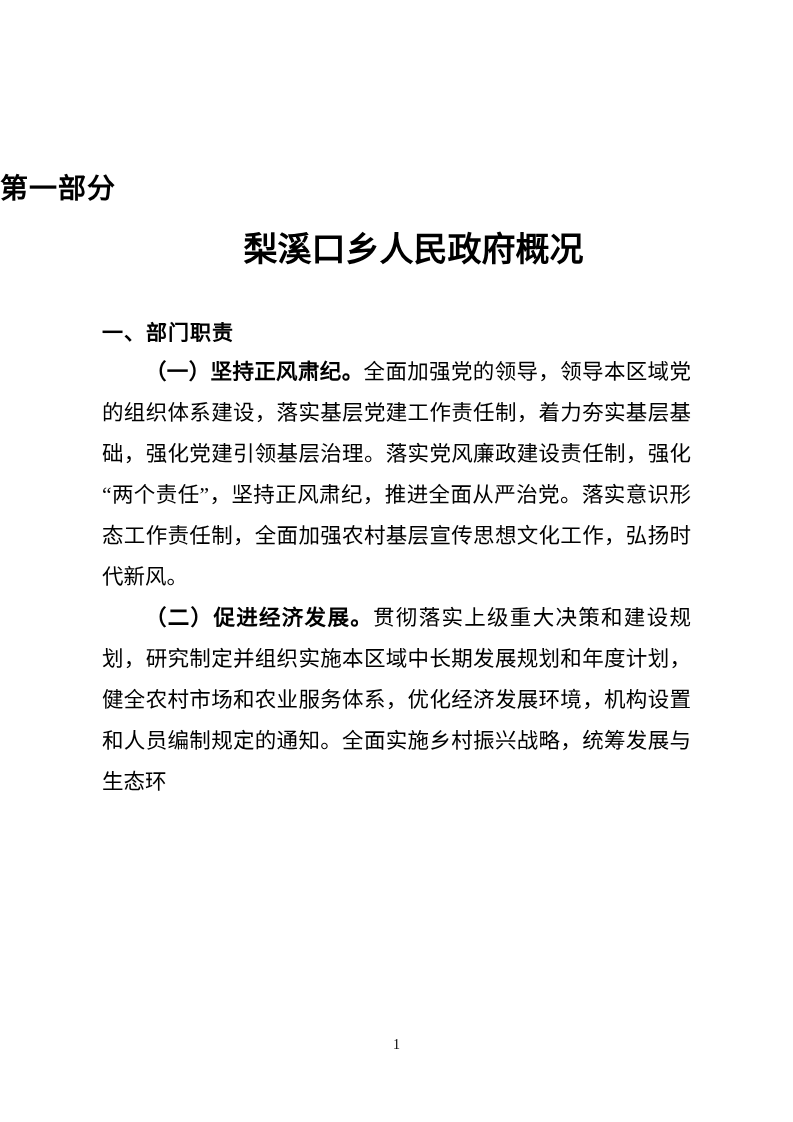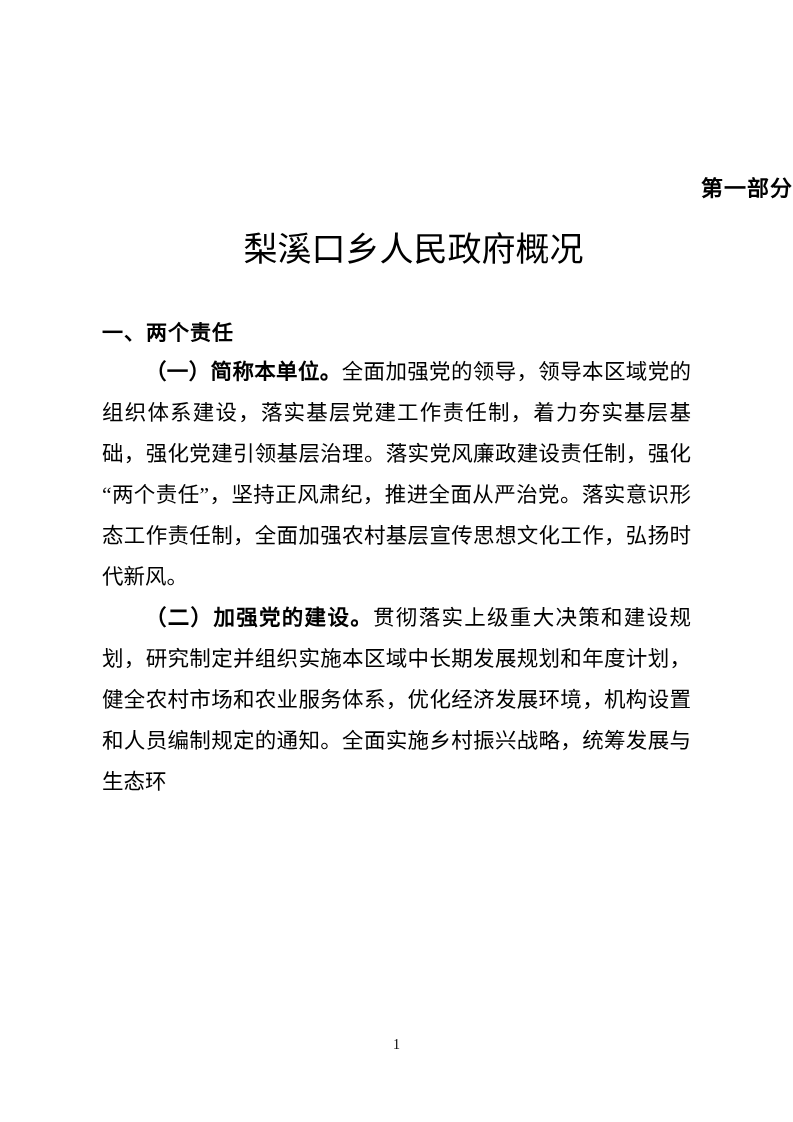--- a/index.html
+++ b/index.html
@@ -12,33 +12,32 @@
     width: 793px;
     height: 1122px;
     margin: 0 auto;
     background: #ffffff;
     color: #000000;
     overflow: hidden;
     font-family: "Liberation Serif", "DejaVu Serif", serif;
   }
   .doc-title {
     margin: 168px 0 0 0;
-    text-align: right;
+    text-align: left;
     font-family: "Liberation Serif", "DejaVu Serif", serif;
     font-weight: 700;
-    font-size: 22px;
+    font-size: 28px;
     line-height: 42px;
     letter-spacing: 1px;
-    padding-left: 36px;
   }
   .doc-subtitle {
     margin: 19px 8px 0 0;
     text-align: center;
     font-family: "Liberation Serif", "DejaVu Serif", serif;
-    font-weight: 400;
+    font-weight: 700;
     font-size: 34px;
     line-height: 42px;
     letter-spacing: 0px;
     padding-left: 42px;
   }
   .content {
     padding: 0 102px;
   }
   .section-heading {
     margin: 50px 0 0 0;
@@ -77,27 +76,27 @@
 <body>
 
 <div class="page">
 
   <h1 class="doc-title">第一部分</h1>
 
   <h1 class="doc-subtitle">梨溪口乡人民政府概况</h1>
 
   <div class="content">
 
-    <h2 class="section-heading">一、两个责任</h2>
+    <h2 class="section-heading">一、部门职责</h2>
 
     <div class="body-text">
 
 
-      <p><span class="lead">（一）简称本单位。</span><span>全面加强党的领导，领导本区域党的组织体系建设，落实基层党建工作责任制，着力夯实基层基础，强化党建引领基层治理。落实党风廉政建设责任制，强化“两个责任”，坚持正风肃纪，推进全面从严治党。落实意识形态工作责任制，全面加强农村基层宣传思想文化工作，弘扬时代新风。</span></p>
+      <p><span class="lead">（一）坚持正风肃纪。</span><span>全面加强党的领导，领导本区域党的组织体系建设，落实基层党建工作责任制，着力夯实基层基础，强化党建引领基层治理。落实党风廉政建设责任制，强化“两个责任”，坚持正风肃纪，推进全面从严治党。落实意识形态工作责任制，全面加强农村基层宣传思想文化工作，弘扬时代新风。</span></p>
 
-      <p><span class="lead">（二）加强党的建设。</span><span>贯彻落实上级重大决策和建设规划，研究制定并组织实施本区域中长期发展规划和年度计划，健全农村市场和农业服务体系，优化经济发展环境，机构设置和人员编制规定的通知。全面实施乡村振兴战略，统筹发展与生态环</span></p>
+      <p><span class="lead">（二）促进经济发展。</span><span>贯彻落实上级重大决策和建设规划，研究制定并组织实施本区域中长期发展规划和年度计划，健全农村市场和农业服务体系，优化经济发展环境，机构设置和人员编制规定的通知。全面实施乡村振兴战略，统筹发展与生态环</span></p>
 
     </div>
   </div>
 
   <div class="page-number">1</div>
 
 </div>
 
 </body></html>

